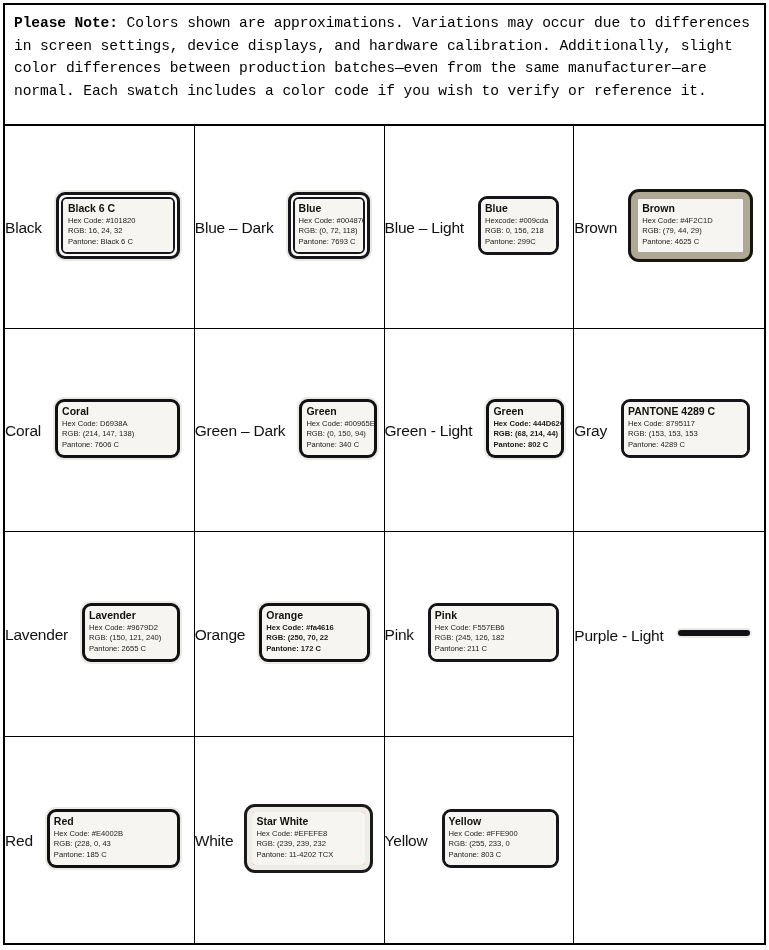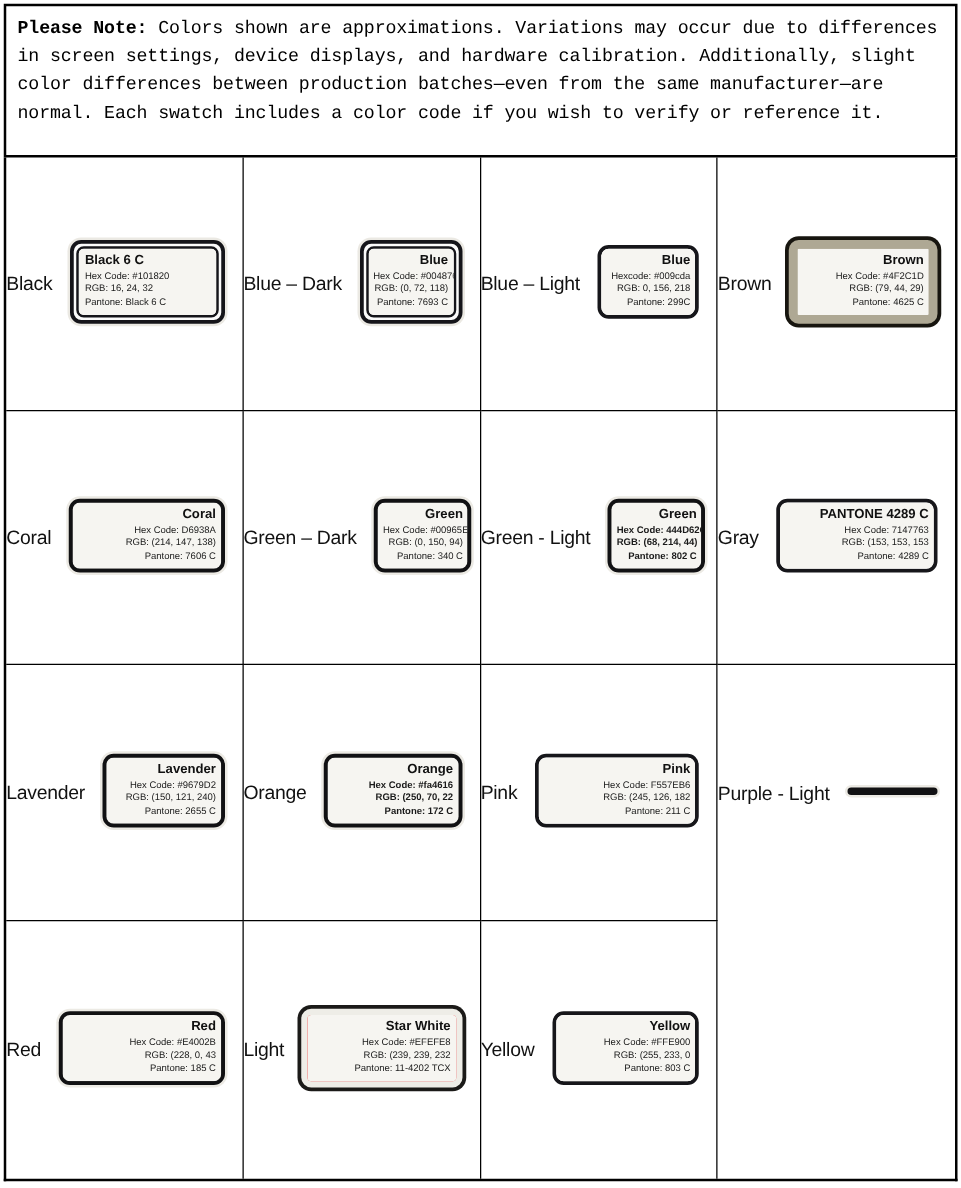--- a/index.html
+++ b/index.html
@@ -82,21 +82,21 @@
     border-radius: 9px;
     overflow: hidden;
     position: relative;
   }
   .card-color {
     flex: 1 1 auto;
   }
   .card-label {
     background: #f6f5f1;
     padding: 3px 4px 5px 4px;
-    text-align: right;
+    text-align: left;
   }
   .swatch-name {
     font-weight: bold;
     font-size: 10.5px;
     color: #111;
     line-height: 13px;
     margin-bottom: 1px;
     white-space: nowrap;
   }
   .swatch-meta {
@@ -267,21 +267,21 @@
           </div>
         </div>
       </div>
       <div class="cell">
         <div class="cell-title">Gray</div>
         <div class="card-outer">
           <div class="card frame-black-thin">
             <div class="card-color" style="background: rgb(178, 178, 178);"></div>
             <div class="card-label">
               <div class="swatch-name">PANTONE 4289 C</div>
-              <div class="swatch-meta">Hex Code: 7147763</div>
+              <div class="swatch-meta">Hex Code: 8795117</div>
               <div class="swatch-meta">RGB: (153, 153, 153</div>
               <div class="swatch-meta">Pantone: 4289 C</div>
             </div>
           </div>
         </div>
       </div>
       <div class="cell">
         <div class="cell-title">Lavender</div>
         <div class="card-outer">
           <div class="card frame-black">
@@ -339,21 +339,21 @@
             <div class="card-label">
               <div class="swatch-name">Red</div>
               <div class="swatch-meta">Hex Code: #E4002B</div>
               <div class="swatch-meta">RGB: (228, 0, 43</div>
               <div class="swatch-meta">Pantone: 185 C</div>
             </div>
           </div>
         </div>
       </div>
       <div class="cell lastrow">
-        <div class="cell-title">Light</div>
+        <div class="cell-title">White</div>
         <div class="card-outer">
           <div class="card frame-white">
             <div class="card-color" style="background: rgb(243, 242, 238);"></div>
             <div class="card-label">
               <div class="swatch-name">Star White</div>
               <div class="swatch-meta">Hex Code: #EFEFE8</div>
               <div class="swatch-meta">RGB: (239, 239, 232</div>
               <div class="swatch-meta">Pantone: 11-4202 TCX</div>
             </div>
           </div>

